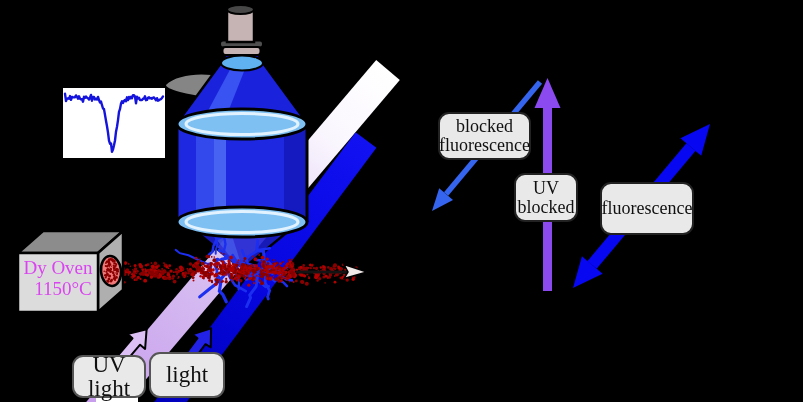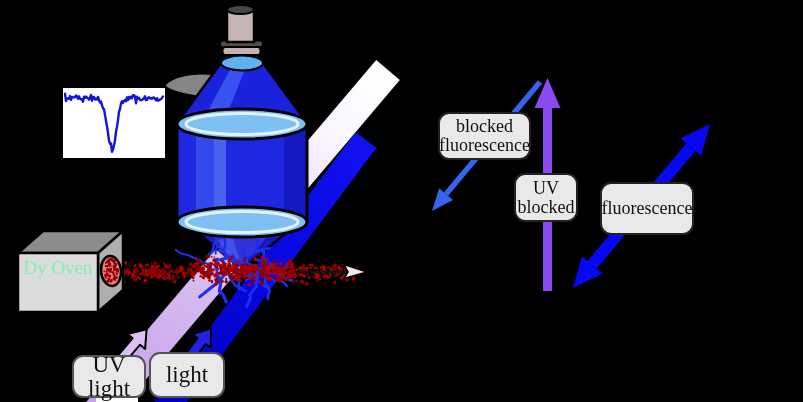--- a/index.html
+++ b/index.html
@@ -11,21 +11,21 @@
   .stage svg{position:absolute;left:0;top:0;}
   .lbl{
     position:absolute;display:flex;flex-direction:column;align-items:center;justify-content:center;
     background:var(--label_bg,#E9E9E9);border:2px solid var(--label_border,#222);
     border-radius:11px;color:var(--label_text,#101010);line-height:1.04;text-align:center;
     box-sizing:border-box;
   }
   .lbl-big{font-size:23px;}
   .lbl-small{font-size:18px;}
   .oven-text{
-    position:absolute;left:16px;top:257px;width:84px;color:#86efac;
+    position:absolute;left:16px;top:257px;width:84px;color:#d946ef;
     font-size:19px;line-height:1.12;text-align:center;
   }
   .oven-text .l2{padding-left:10px;}
   .inset{
     position:absolute;left:63px;top:88px;width:102px;height:70px;background:#fff;
   }
 </style>
 </head>
 <body>
 
@@ -985,20 +985,21 @@
   </svg>
 
   <div class="inset">
     <svg width="102" height="70" viewBox="0 0 102 70">
       <polyline id="trace" fill="none" stroke="#1414DC" stroke-width="2.4" stroke-linejoin="round" stroke-linecap="round" points="2,5.7 3,13.0 4,10.6 5,10.3 6,10.8 7,8.1 8,11.9 9,8.9 10,9.4 11,9.4 12,9.2 13,7.4 14,8.7 15,10.7 16,8.3 17,10.8 18,11.4 19,11.1 20,13.7 21,8.8 22,9.8 23,8.4 24,9.8 25,10.3 26,11.6 27,9.6 28,6.9 29,12.7 30,8.9 31,8.9 32,11.5 33,10.8 34,11.5 35,8.9 36,12.1 37,14.4 38,13.6 39,17.2 40,20.5 41,21.1 42,26.9 43,32.8 44,38.3 45,44.5 46,52.6 47,55.7 48,55.4 49,63.8 50,61.5 51,57.3 52,52.5 53,43.7 54,38.8 55,32.1 56,23.8 57,21.0 58,15.6 59,13.3 60,15.0 61,12.8 62,11.9 63,13.3 64,9.3 65,12.1 66,8.9 67,10.4 68,8.8 69,10.2 70,7.2 71,7.3 72,8.5 73,15.3 74,8.8 75,10.5 76,9.8 77,12.0 78,12.1 79,12.1 80,10.8 81,10.6 82,8.3 83,12.2 84,11.9 85,9.8 86,9.2 87,10.4 88,10.0 89,10.8 90,9.7 91,9.4 92,10.9 93,12.3 94,10.2 95,12.7 96,12.1 97,11.5 98,11.1 99,9.9 100,8.4"></polyline>
     </svg>
   </div>
 
   <div class="oven-text">
     <div class="l1">Dy Oven</div>
+    <div class="l2">1150°C</div>
   </div>
 
   <div class="lbl lbl-big" style="left:72px;top:355px;width:74px;height:43px;border-color:#555;">
     <div>UV</div>
     <div>light</div>
   </div>
   <div class="lbl lbl-big" style="left:149px;top:352px;width:76px;height:46px;border-color:#555;">
     <div>light</div>
   </div>
 

